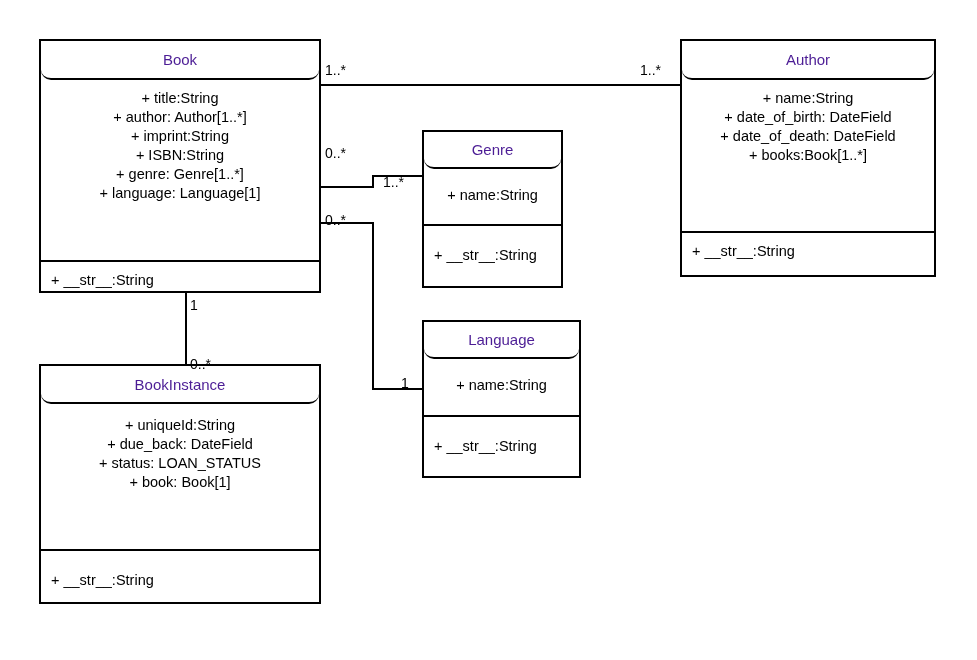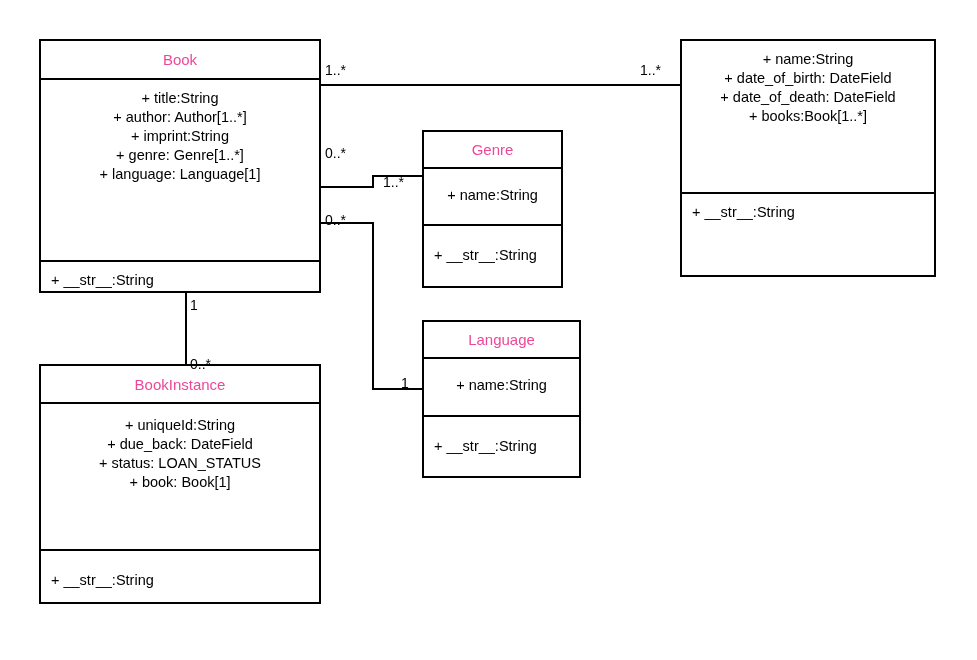--- a/index.html
+++ b/index.html
@@ -24,22 +24,23 @@
     z-index: 3;
   }
   .uml-header {
     box-sizing: border-box;
     width: 100%;
     border-bottom: 2px solid #000000;
     display: flex;
     align-items: center;
     justify-content: center;
     font-size: 15px;
-    color: #ec4899;
+    color: #4c1d95;
     line-height: 1;
+    border-radius: 10px;
   }
   .uml-section {
     box-sizing: border-box;
     width: 100%;
     padding: 9px 10px 0 10px;
     display: block;
   }
   .uml-section.divided {
     border-bottom: 2px solid #000000;
     text-align: center;
@@ -101,29 +102,31 @@
 
   <div class="mult" style="left:190px; top:297px;">1</div>
   <div class="mult" style="left:190px; top:356px;">0..*</div>
 
   <div class="uml-class" style="left:39px; top:39px; width:282px; height:254px;">
     <div class="uml-header" style="height:39px;">Book</div>
     <div class="uml-section divided" style="height:182px;">
       <div class="uml-attr">+ title:String</div>
       <div class="uml-attr">+ author: Author[1..*]</div>
       <div class="uml-attr">+ imprint:String</div>
+      <div class="uml-attr">+ ISBN:String</div>
       <div class="uml-attr">+ genre: Genre[1..*]</div>
       <div class="uml-attr">+ language: Language[1]</div>
     </div>
     <div class="uml-section" style="height:29px;">
       <div class="uml-attr">+ __str__:String</div>
     </div>
   </div>
 
   <div class="uml-class" style="left:680px; top:39px; width:256px; height:238px;">
+    <div class="uml-header" style="height:39px;">Author</div>
     <div class="uml-section divided" style="height:153px;">
       <div class="uml-attr">+ name:String</div>
       <div class="uml-attr">+ date_of_birth: DateField</div>
       <div class="uml-attr">+ date_of_death: DateField</div>
       <div class="uml-attr">+ books:Book[1..*]</div>
     </div>
     <div class="uml-section" style="height:42px;">
       <div class="uml-attr">+ __str__:String</div>
     </div>
   </div>

